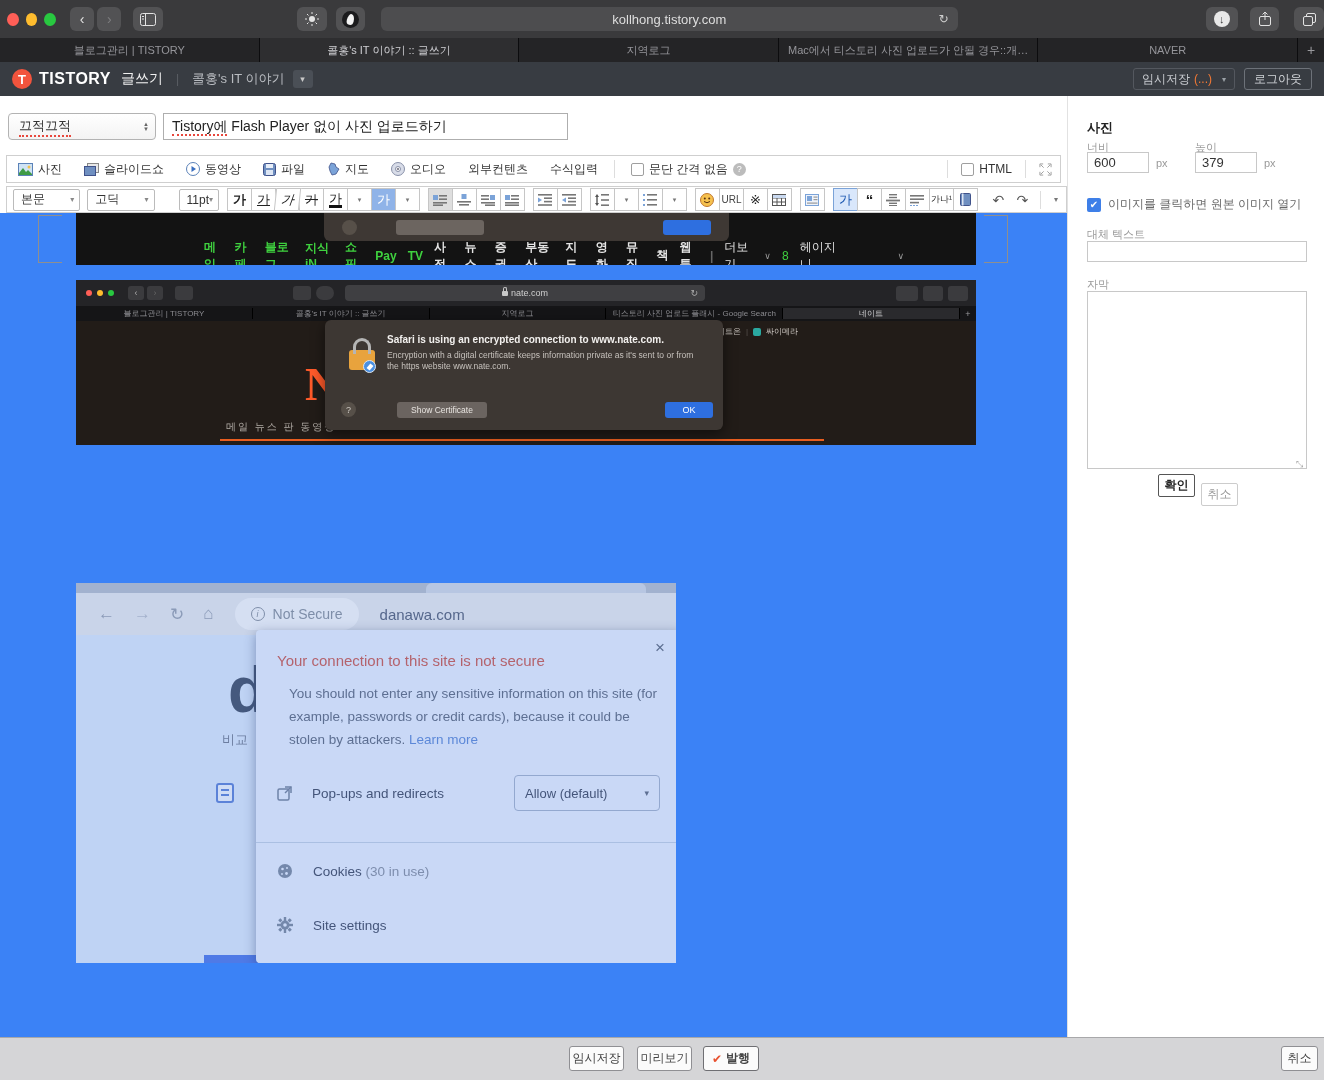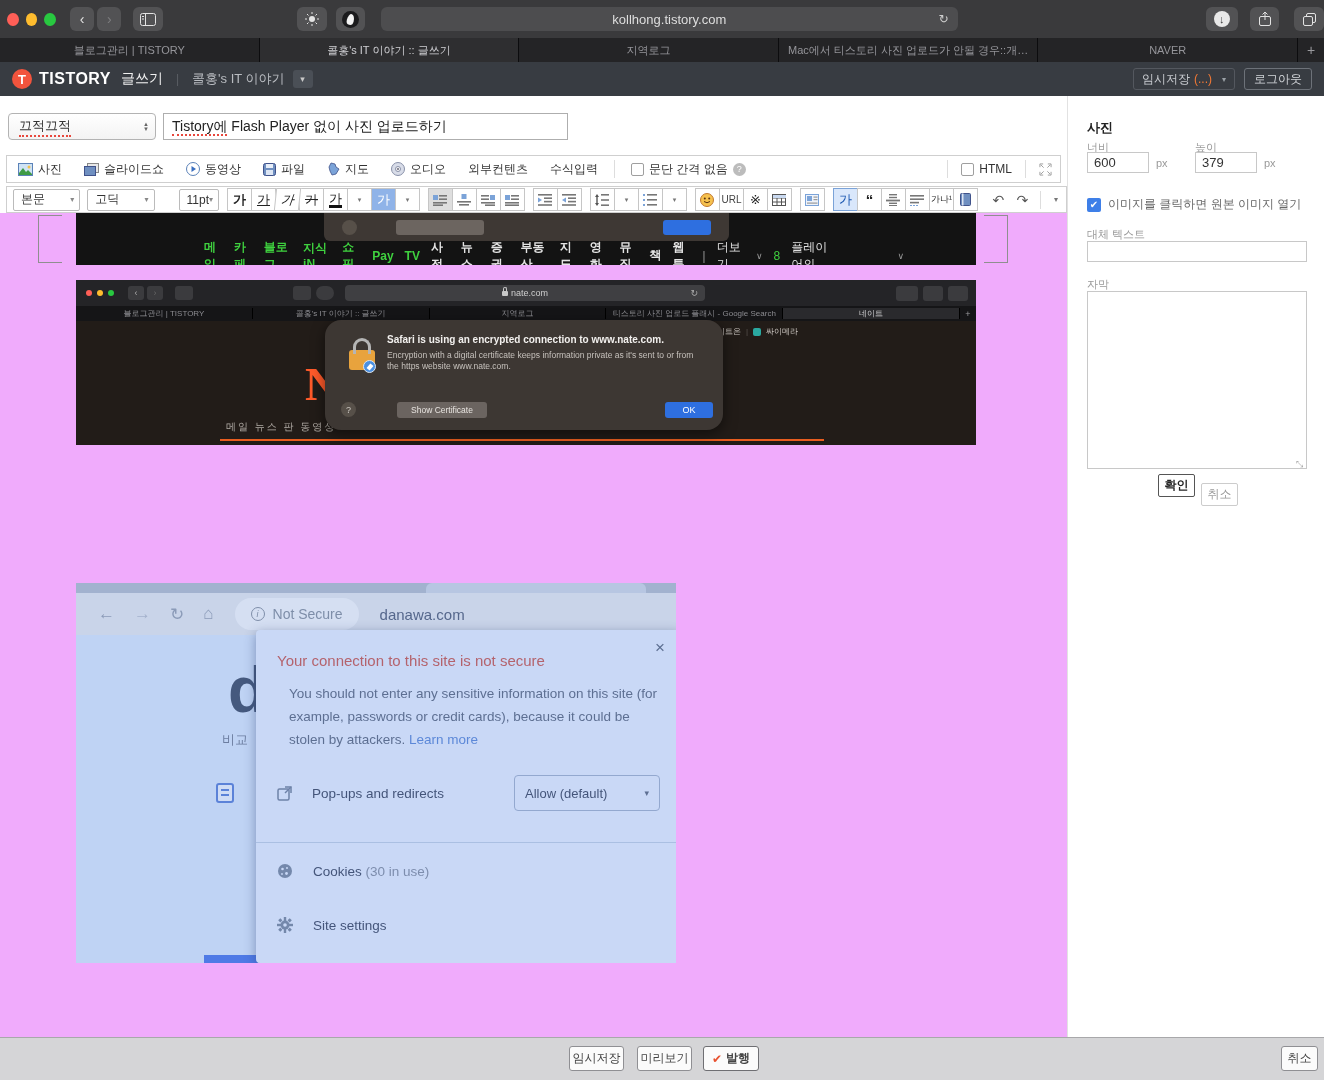--- a/index.html
+++ b/index.html
@@ -31,21 +31,21 @@
   .qm{width:13px;height:13px;border-radius:50%;background:#bcbcbc;color:#fff;font-size:9px;display:flex;align-items:center;justify-content:center}
   .sel2{border:1px solid #bbb;border-radius:2px;height:22px;background:#fff;display:flex;align-items:center;padding:0 5px 0 7px;font-size:12px;color:#333}
   .arr{margin-left:auto;color:#888;font-size:8px}
   .fbtn{min-width:25px;height:23px;border:1px solid #c6c6c6;background:#fff;display:flex;align-items:center;justify-content:center;font-size:13px;color:#222;margin-left:-1px}
   .fgroup{display:flex;margin-left:9px}
   .mini{width:12px;font-size:7px;color:#777}
   .pressed{background:#dedede}
   .hl{background:#8fb3e8;color:#fff}
   .hd{background:#d9e7fb;border-color:#7ba3d8;color:#1a56b0}
   
-  .content{left:0;top:213px;width:1067px;height:824px;background:#f0abfc;overflow:hidden;position:absolute}
+  .content{left:0;top:213px;width:1067px;height:824px;background:#3b82f6;overflow:hidden;position:absolute}
   .brk{width:24px;height:24px;position:absolute;border:0 solid #8f8f8f}
   .shot{position:absolute;overflow:hidden}
   .ndot{width:6px;height:6px;border-radius:50%;margin-left:5px}
   .mrect{background:#3b3b3e;border-radius:3px;color:#aaa;display:flex;align-items:center;justify-content:center}
   .stab{flex:1;display:flex;align-items:center;justify-content:center;font-size:8px;color:#8b8b90;border-right:1px solid #000;white-space:nowrap;overflow:hidden}
   .stab.active{background:#2a2a2d;color:#d0d0d3}
   .dlgbtn{border-radius:3px;display:flex;align-items:center;justify-content:center;position:absolute}
   .para{position:absolute;font-size:14px;line-height:22px;color:#262626;letter-spacing:-0.2px}
   .crow{position:absolute;display:flex;align-items:center;gap:20px;color:#44557a;font-size:13.5px}
   
@@ -524,21 +524,21 @@
       <span style="color:#e4e4e4">부동산</span>
       <span style="color:#e4e4e4">지도</span>
       <span style="color:#e4e4e4">영화</span>
       <span style="color:#e4e4e4">뮤직</span>
       <span style="color:#e4e4e4">책</span>
       <span style="color:#e4e4e4">웹툰</span>
       <span style="color:#666">|</span>
       <span style="color:#e4e4e4;font-weight:normal">더보기</span>
       <span style="color:#9a9a9a;font-size:9px;font-weight:normal">∨</span>
       <span style="margin-left:auto;color:#3fd13f;font-weight:normal">8</span>
-      <span style="color:#e0e0e0;font-weight:normal">플레이어의</span>
+      <span style="color:#e0e0e0;font-weight:normal">헤이지니</span>
       <span style="margin:0 72px 0 48px;color:#9a9a9a;font-size:9px;font-weight:normal">∨</span>
     </div>
   </div>
 
   <div class="shot" style="left:76px;top:67px;width:900px;height:165px;background:#221c18">
     <div class="fx a" style="left:0;top:0;width:900px;height:26px;background:#242427;padding:0 8px">
       <span class="ndot" style="background:#ff5f57;margin-left:2px"></span>
       <span class="ndot" style="background:#febc2e"></span>
       <span class="ndot" style="background:#28c840"></span>
       <span class="mrect" style="width:16px;height:14px;margin-left:14px;font-size:9px">‹</span>
@@ -568,21 +568,21 @@
     <div class="fx a" style="left:620px;top:46px;gap:5px;font-size:8px;color:#cfc9c4">
       <span style="width:8px;height:8px;background:#e03c3c;border-radius:2px"></span>
       <span>네이트온</span>
       <span style="color:#5a5550">|</span>
       <span style="width:8px;height:8px;background:#2aa8a0;border-radius:2px"></span>
       <span>싸이메라</span>
     </div>
     <span class="a" style="left:229px;top:78px;font-size:46px;font-weight:bold;color:#ff5a2a;font-family:'Liberation Serif','DejaVu Serif',serif">N</span>
     <span class="a" style="left:150px;top:140px;font-size:10px;color:#b0aaa4;letter-spacing:2px">메일 뉴스 판 동영상</span>
     <span class="a" style="left:144px;top:159px;width:604px;height:2px;background:#e85d1f"></span>
-    <div class="a" style="left:249px;top:40px;width:398px;height:110px;background:#3d3733;border-radius:16px;box-shadow:0 4px 14px rgba(0,0,0,.5)">
+    <div class="a" style="left:249px;top:40px;width:398px;height:110px;background:#3d3733;border-radius:6px;box-shadow:0 4px 14px rgba(0,0,0,.5)">
       <span class="a" style="left:24px;top:30px;width:26px;height:20px;background:#e8a33d;border-radius:3px"></span>
       <span class="a" style="left:28px;top:18px;width:18px;height:16px;border:3px solid #b5b5b5;border-bottom:none;border-radius:9px 9px 0 0"></span>
       <span class="a" style="left:38px;top:40px;width:13px;height:13px;border-radius:50%;background:#4a90e2;border:1px solid #dfe6ee">
           <span style="position:absolute;left:4px;top:3px;width:4px;height:6px;background:#fff;transform:rotate(40deg)"></span>
         </span>
       <span class="a" style="left:62px;top:14px;font-size:10px;font-weight:bold;color:#f2f0ee">Safari is using an encrypted connection to www.nate.com.</span>
       <span class="a" style="left:62px;top:30px;width:316px;font-size:8.5px;line-height:11px;color:#c6c1bc">Encryption with a digital certificate keeps information private as it's sent to or from the https website www.nate.com.</span>
       <span class="a" style="left:16px;top:82px;width:15px;height:15px;border-radius:50%;background:#575049;color:#cfcac4;font-size:9px;display:flex;align-items:center;justify-content:center">?</span>
       <span class="dlgbtn" style="left:72px;top:82px;width:90px;height:16px;background:#6b6460;color:#e8e4e0;font-size:8.5px">Show Certificate</span>
       <span class="dlgbtn" style="left:340px;top:82px;width:48px;height:16px;background:#2e6fe0;color:#fff;font-size:9px">OK</span>

